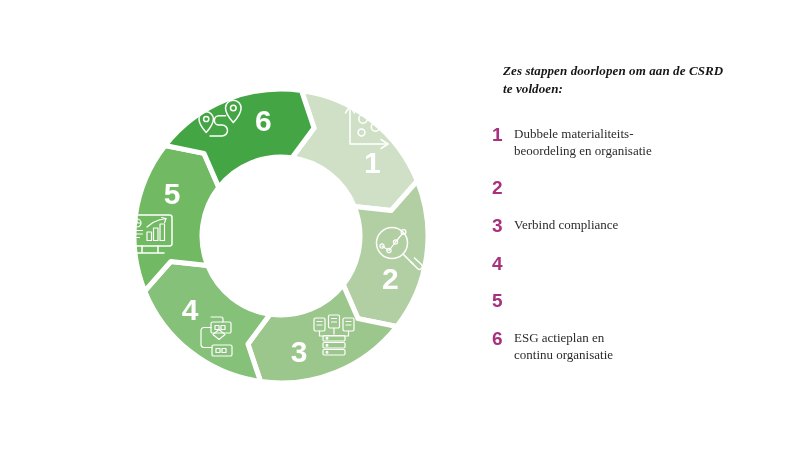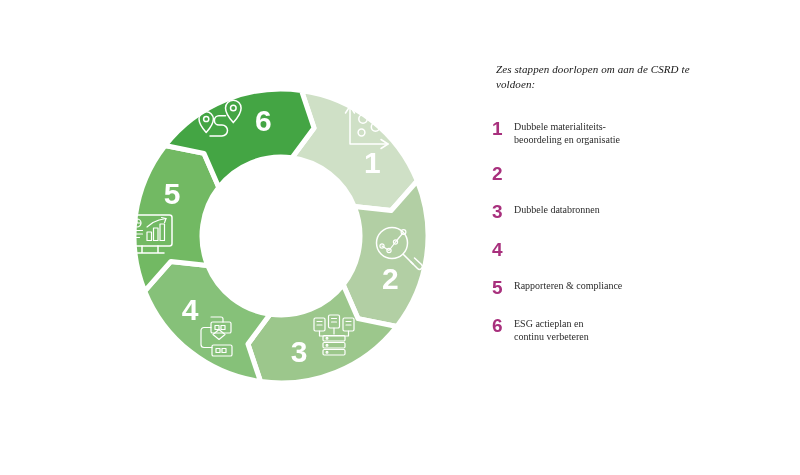--- a/index.html
+++ b/index.html
@@ -67,26 +67,26 @@
 
   
   #legend-panel {
     position: relative;
     flex: 1 1 auto;
     padding: 62px 20px 0 22px;
     box-sizing: border-box;
   }
   #legend-title {
     font-family: "Liberation Serif", serif;
-    font-weight: normal;
+    font-weight: bold;
     font-style: italic;
-    font-size: 11px;
+    font-size: 13px;
     line-height: 1.38;
     color: #161616;
-    margin: 0 0 26px 4px;
+    margin: 0 0 26px 11px;
     max-width: 230px;
     letter-spacing: 0.1px;
   }
   #legend-list {
     list-style: none;
     margin: 0;
     padding: 0;
   }
   .legend-item {
     display: flex;
@@ -99,21 +99,21 @@
     font-family: "Liberation Sans", sans-serif;
     font-weight: bold;
     font-size: 19px;
     line-height: 1.05;
     color: #a8307d;
     text-align: left;
     padding-top: 1px;
   }
   .legend-text {
     font-family: "Liberation Serif", serif;
-    font-size: 10px;
+    font-size: 13px;
     line-height: 1.30;
     color: #2b2b2b;
     white-space: pre-line;
     padding-top: 2px;
   }
 </style>
 </head>
 <body>
 
 <div id="page">
@@ -220,30 +220,29 @@
         <li class="legend-item">
           <span class="legend-num" style="color: rgb(168, 48, 125);">1</span>
           <span class="legend-text">Dubbele materialiteits-
 beoordeling en organisatie</span>
         </li>
         <li class="legend-item">
           <span class="legend-num" style="color: rgb(168, 48, 125);">2</span>
         </li>
         <li class="legend-item">
           <span class="legend-num" style="color: rgb(168, 48, 125);">3</span>
-          <span class="legend-text">Dubbele databronnen</span>
+          <span class="legend-text">Verbind compliance</span>
         </li>
         <li class="legend-item">
           <span class="legend-num" style="color: rgb(168, 48, 125);">4</span>
         </li>
         <li class="legend-item">
           <span class="legend-num" style="color: rgb(168, 48, 125);">5</span>
-          <span class="legend-text">Rapporteren &amp; compliance</span>
         </li>
         <li class="legend-item">
           <span class="legend-num" style="color: rgb(168, 48, 125);">6</span>
           <span class="legend-text">ESG actieplan en
-continu verbeteren</span>
+continu organisatie</span>
         </li>
       </ul>
   </div>
 
 </div>
 
 </body></html>

